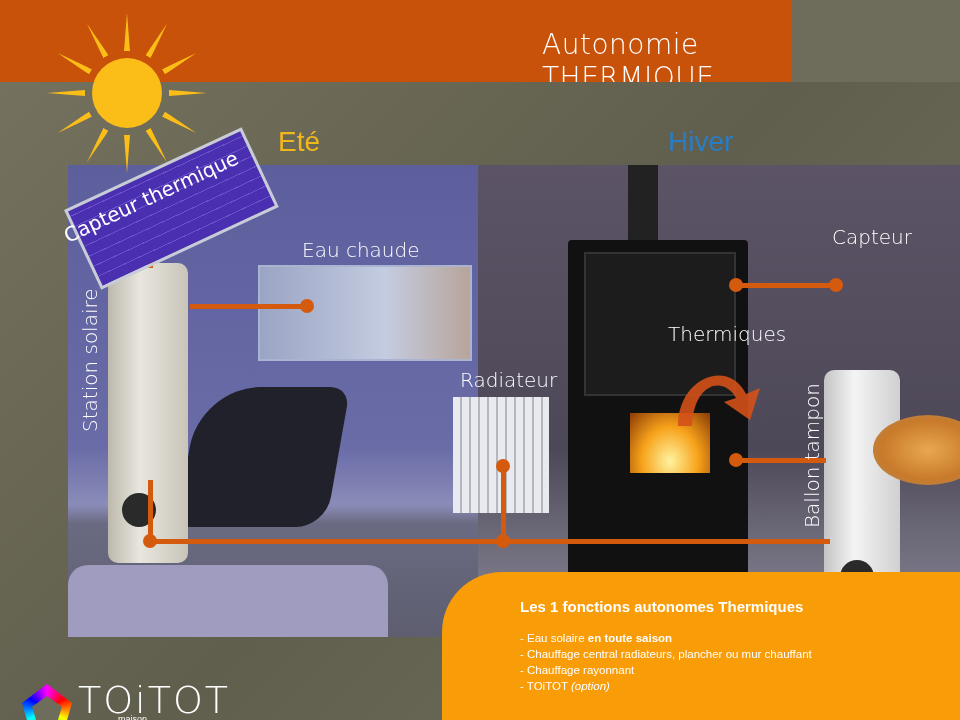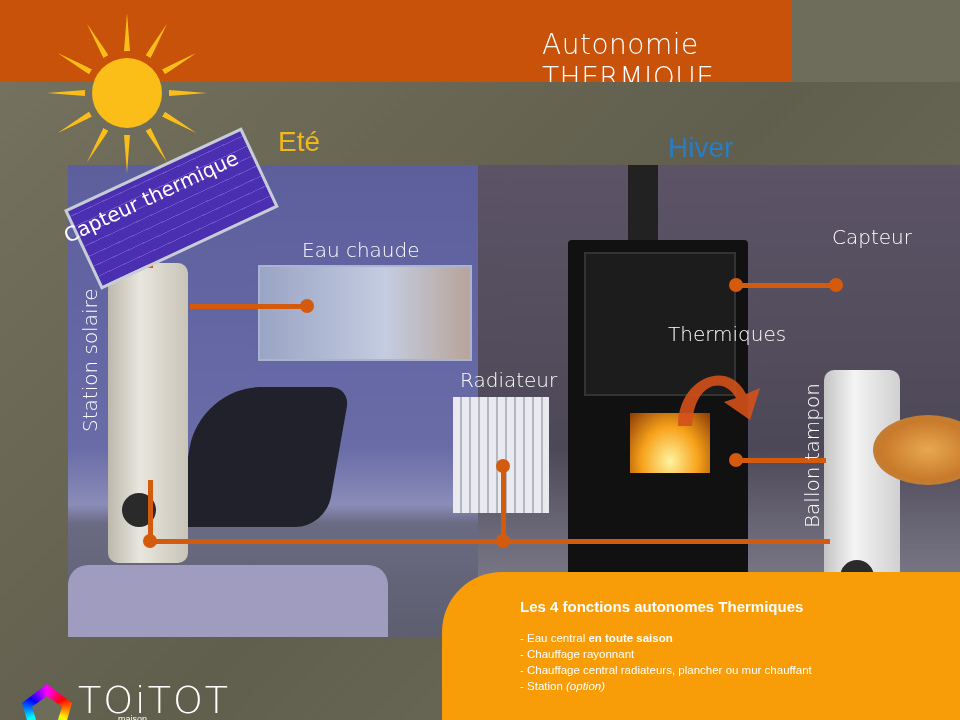--- a/index.html
+++ b/index.html
@@ -2,21 +2,21 @@
 <html><head>
 <meta charset="utf-8">
 <style>
   html,body{margin:0;padding:0;}
   body{width:960px;height:720px;position:relative;overflow:hidden;background:#6e6c5a;font-family:"Liberation Sans",sans-serif;}
   .topbar{position:absolute;left:0;top:0;width:792px;height:82px;background:#c9520a;}
   .title{position:absolute;left:542px;top:28px;color:#fff;font-size:28px;font-family:"DejaVu Sans",sans-serif;font-weight:300;letter-spacing:0.5px;}
   .bg{position:absolute;left:0;top:82px;width:960px;height:638px;background:linear-gradient(135deg,#74725e 0%,#605e4c 50%,#72705e 100%);}
   .season{position:absolute;font-size:28px;font-family:Liberation Sans, sans-serif;}
   .ete{left:278px;top:126px;color:#f1b81d;}
-  .hiver{left:668px;top:126px;color:#2a7cc4;margin-top:6px;}
+  .hiver{left:668px;top:126px;color:#2a7cc4;}
   .photo{position:absolute;left:68px;top:165px;width:892px;height:472px;overflow:hidden;}
   .room-left{position:absolute;left:0;top:0;width:410px;height:472px;background:linear-gradient(180deg,#5c5f9c 0%,#6a6ca8 60%,#8a8cb8 72%,#6a6a82 76%,#5e5e70 100%);}
   .room-right{position:absolute;left:410px;top:0;width:482px;height:472px;background:linear-gradient(180deg,#5c5466 0%,#4d4858 60%,#6b6878 78%,#8a8898 100%);}
   .shower{position:absolute;left:190px;top:100px;width:210px;height:92px;background:linear-gradient(90deg,#9aa4c4,#c4cce0 60%,#b8a49a);border:2px solid #aab4d0;}
   .stove{position:absolute;left:500px;top:75px;width:180px;height:400px;background:#111;border-radius:4px;}
   .stove-top{position:absolute;left:16px;top:12px;width:148px;height:140px;background:#1c1c1c;border:2px solid #333;}
   .fire{position:absolute;left:562px;top:248px;width:80px;height:60px;background:radial-gradient(ellipse at 50% 80%,#fff3a0,#f7a21a 50%,#8a3a06 100%);}
   .flue{position:absolute;left:560px;top:0;width:30px;height:80px;background:#222;}
   .radiator{position:absolute;left:385px;top:232px;width:96px;height:116px;background:repeating-linear-gradient(90deg,#e8eaf0 0 7px,#b4b6c0 7px 9px);}
   .chair{position:absolute;left:120px;top:222px;width:150px;height:140px;background:#20212a;border-radius:60px 20px 30px 10px;transform:skewX(-10deg);}
@@ -120,26 +120,26 @@
 <div class="panel-label">Capteur thermique</div>
 
 <div class="vlabel" style="left:78px;top:432px;">Station solaire</div>
 <div class="label" style="left:302px;top:238px;">Eau chaude</div>
 <div class="label" style="left:460px;top:368px;text-align:right;">Radiateur</div>
 <div class="label" style="left:668px;top:322px;">Thermiques</div>
 <div class="label" style="left:832px;top:225px;">Capteur</div>
 <div class="vlabel" style="left:800px;top:528px;">Ballon tampon</div>
 
 <div class="infobox">
-  <div class="info-title">Les 4 fonctions autonomes Thermiques</div>
+  <div class="info-title">Les 1 fonctions autonomes Thermiques</div>
   <ul class="info-list">
-    <li><span>- Eau central </span><b>en toute saison</b></li>
+    <li><span>- Eau solaire </span><b>en toute saison</b></li>
+    <li>- Chauffage central radiateurs, plancher ou mur chauffant</li>
     <li>- Chauffage rayonnant</li>
-    <li>- Chauffage central radiateurs, plancher ou mur chauffant</li>
-    <li><span>- Station </span><i>(option)</i></li>
+    <li><span>- TOiTOT </span><i>(option)</i></li>
   </ul>
 </div>
 
 <div class="logo">
   <div class="pent"></div>
   <div class="pent-inner"></div>
   <div class="brand">TOiTOT</div>
   <div class="brand-sub">maison</div>
 </div>
 

